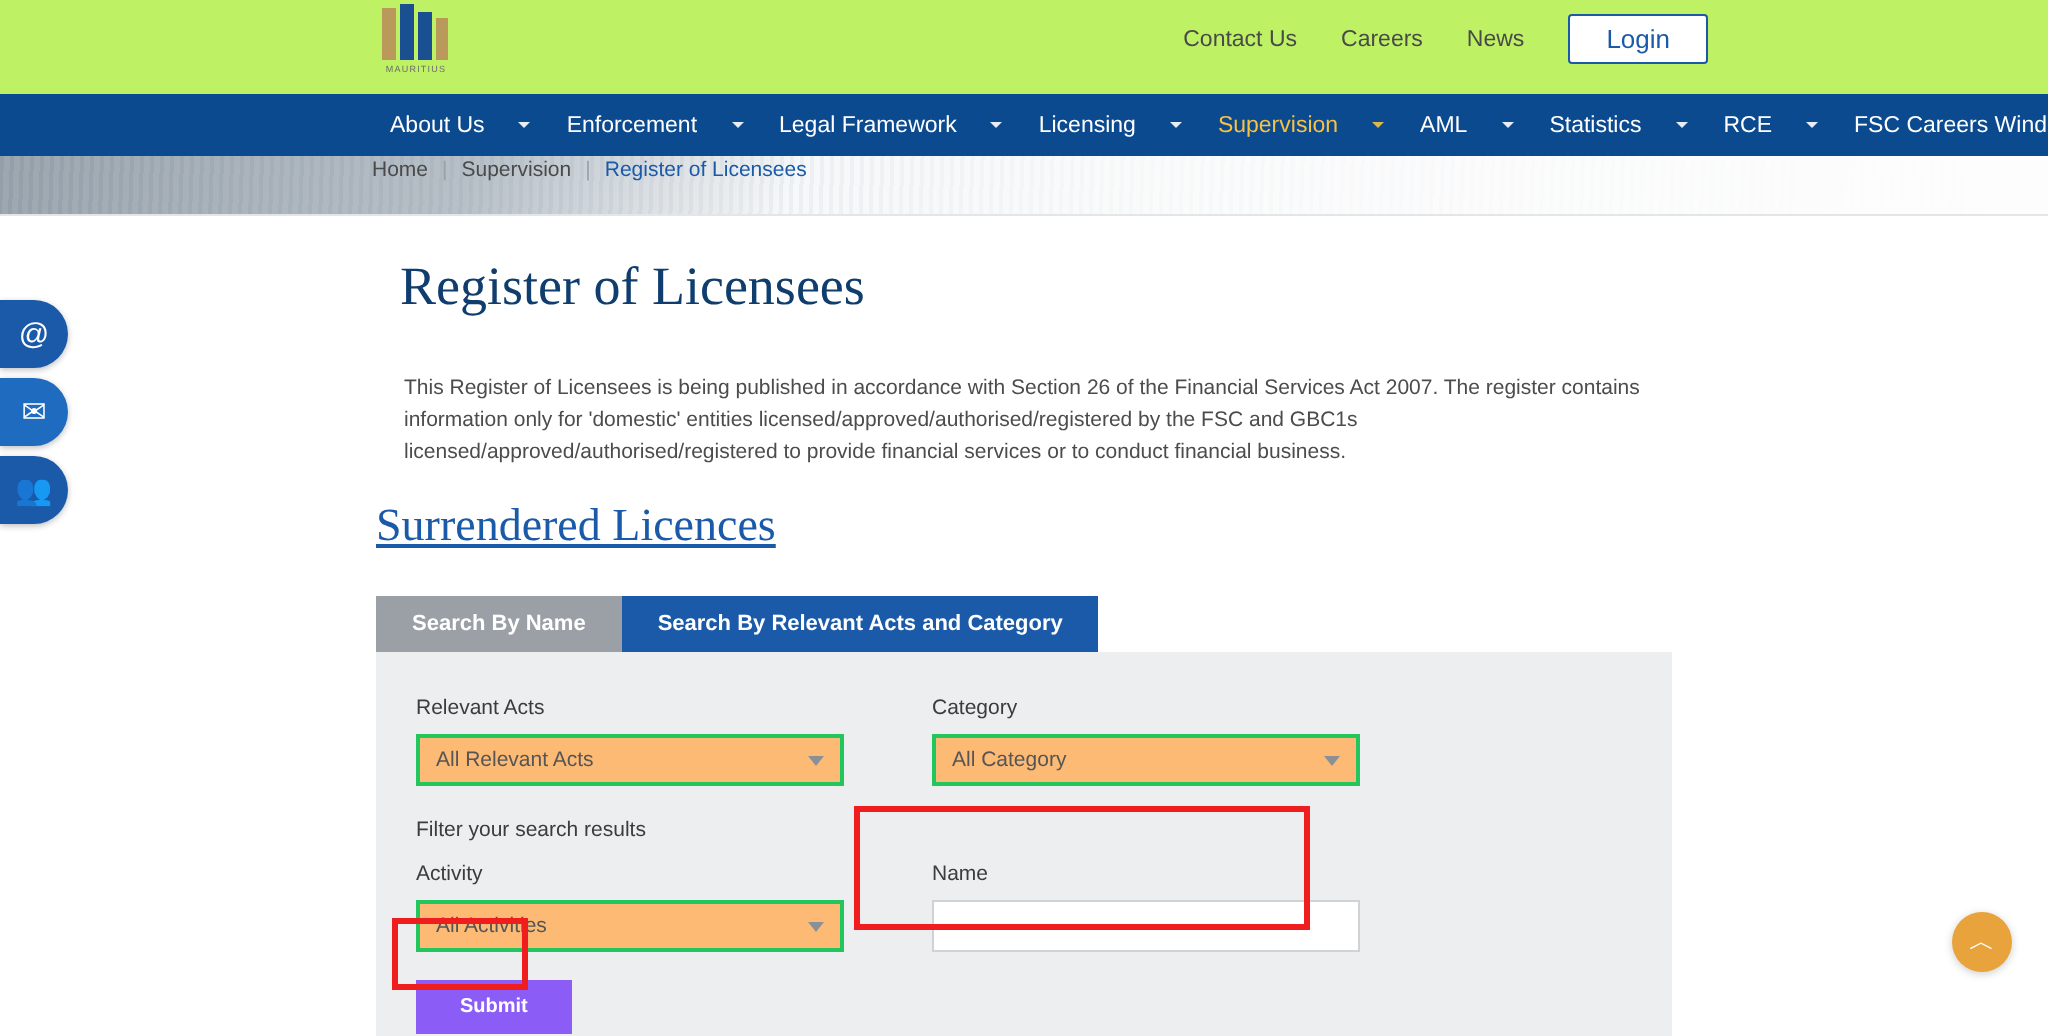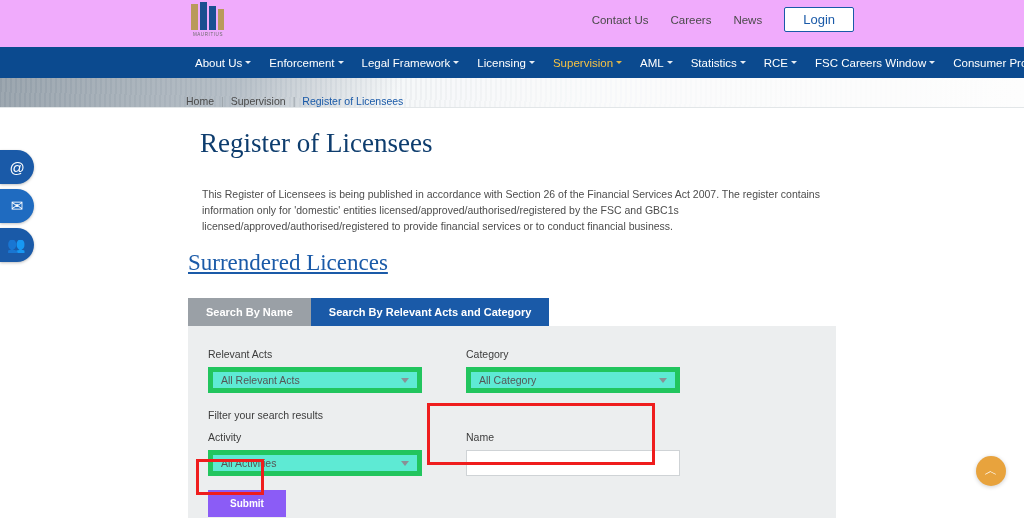--- a/index.html
+++ b/index.html
@@ -14,21 +14,21 @@
     position: relative;
     width: 1024px; height: 518px;
     overflow: hidden;
     background: #fff;
   }
 
   
   .topbar {
     position: relative;
     height: 47px;
-    background: #f0abfc;
+    background: #bef264;
   }
   .logo {
     position: absolute;
     left: 186px; top: 2px;
     width: 44px; height: 42px;
     text-align: center;
   }
   .logo-mark {
     width: 34px; height: 28px;
     margin: 0 auto;
@@ -76,21 +76,21 @@
     padding-left: 186px;
     gap: 0px;
   }
   .navitem {
     color: #ffffff;
     font-size: 11.5px;
     padding: 0 9px;
     white-space: nowrap;
     display: flex;
     align-items: center;
-    gap: 3px;
+    gap: 17px;
   }
   .navitem.active { color: #f6c244; }
   .caret {
     display: inline-block;
     width: 0; height: 0;
     border-left: 3px solid transparent;
     border-right: 3px solid transparent;
     border-top: 3.5px solid currentColor;
     opacity: 0.9;
   }
@@ -114,21 +114,21 @@
   }
   .crumbband .shape1 {
     position: absolute; left: 0; top: -10px;
     width: 520px; height: 60px;
     background: linear-gradient(115deg, #5a6a78 0%, #8795a2 45%, rgba(230,234,237,0) 75%);
     opacity: 0.55;
     transform: skewY(-2deg);
   }
   .crumbs {
     position: absolute;
-    left: 186px; top: 16px;
+    left: 186px; top: 0;
     height: 14px;
     display: flex;
     align-items: center;
     gap: 7px;
     font-size: 10.5px;
     color: #4a4a4a;
   }
   .crumbs .sep { color: #9aa2a8; }
   .crumbs .cur { color: #1a5aa8; }
 
@@ -182,22 +182,22 @@
   .row { display: flex; gap: 44px; }
   .col { width: 214px; }
   .fieldlabel {
     font-size: 10.5px;
     color: #3c3c3c;
     margin-bottom: 7px;
   }
   .select {
     position: relative;
     height: 26px;
-    background: #5eead4;
-    border: 5px solid #22c55e;
+    background: #fdba74;
+    border: 2px solid #22c55e;
     font-size: 10.5px;
     color: #555;
     display: flex;
     align-items: center;
     padding-left: 8px;
   }
   .select .arrow {
     position: absolute;
     right: 8px; top: 50%;
     margin-top: -2px;

